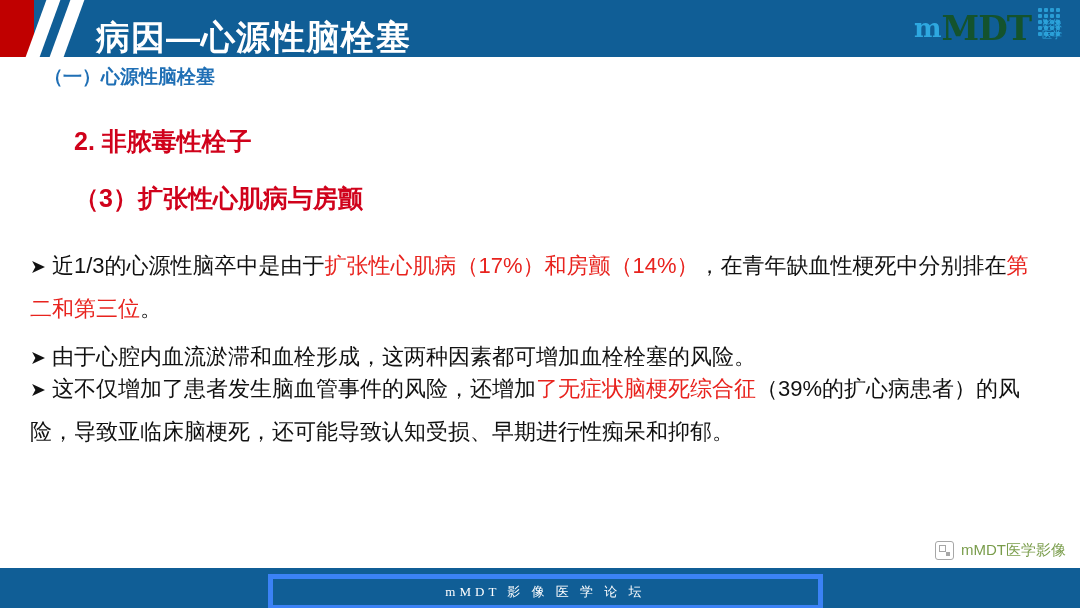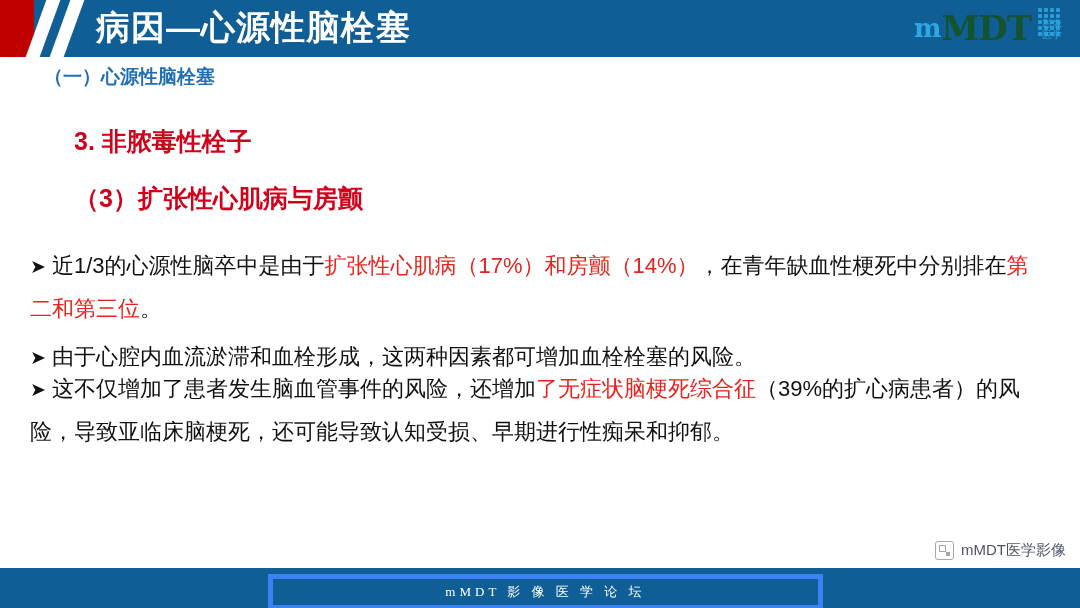--- a/index.html
+++ b/index.html
@@ -54,21 +54,21 @@
   .wedge.w2 { left: 30px; }
   .header-red {
     position: absolute;
     left: 0; top: 0;
     width: 34px; height: 57px;
     background: #C00000;
   }
   .header-title {
     position: absolute;
     left: 96px;
-    top: 4px;
+    top: 14px;
     font-size: 34px;
     font-weight: bold;
     color: #ffffff;
     letter-spacing: 1px;
     white-space: nowrap;
     line-height: 46px;
   }
 
   
   .logo {
@@ -203,21 +203,21 @@
     font-family: "Liberation Serif", serif;
   }
 
   
   .wm-account {
     position: absolute;
     right: 14px;
     bottom: 48px;
     display: flex;
     align-items: flex-end;
-    color: #0f172a;
+    color: #4d7c0f;
     font-size: 15px;
     opacity: 0.75;
   }
   .wm-qr {
     width: 19px;
     height: 19px;
     border: 1.5px solid #8a8a8a;
     border-radius: 3px;
     margin-right: 7px;
     position: relative;
@@ -303,21 +303,21 @@
           <i></i>
           <i></i>
           <i></i>
       </span>
     </div>
   </div>
 
   <div class="content">
 
     <div class="h1-blue">（一）心源性脑栓塞</div>
-    <div class="h2-red">3. 非脓毒性栓子</div>
+    <div class="h2-red">2. 非脓毒性栓子</div>
     <div class="h3-red">（3）扩张性心肌病与房颤</div>
 
     <div class="para p1">
       <span class="bullet">➤</span><span>近1/3的心源性脑卒中是由于</span><span class="red">扩张性心肌病（17%）和房颤（14%）</span><span>，在青年缺血性梗死中分别排在</span><span class="red">第二和第三位</span><span>。</span>
     </div>
 
     <div class="para p2">
       <span class="bullet">➤</span><span>由于心腔内血流淤滞和血栓形成，这两种因素都可增加血栓栓塞的风险。</span>
     </div>
 

